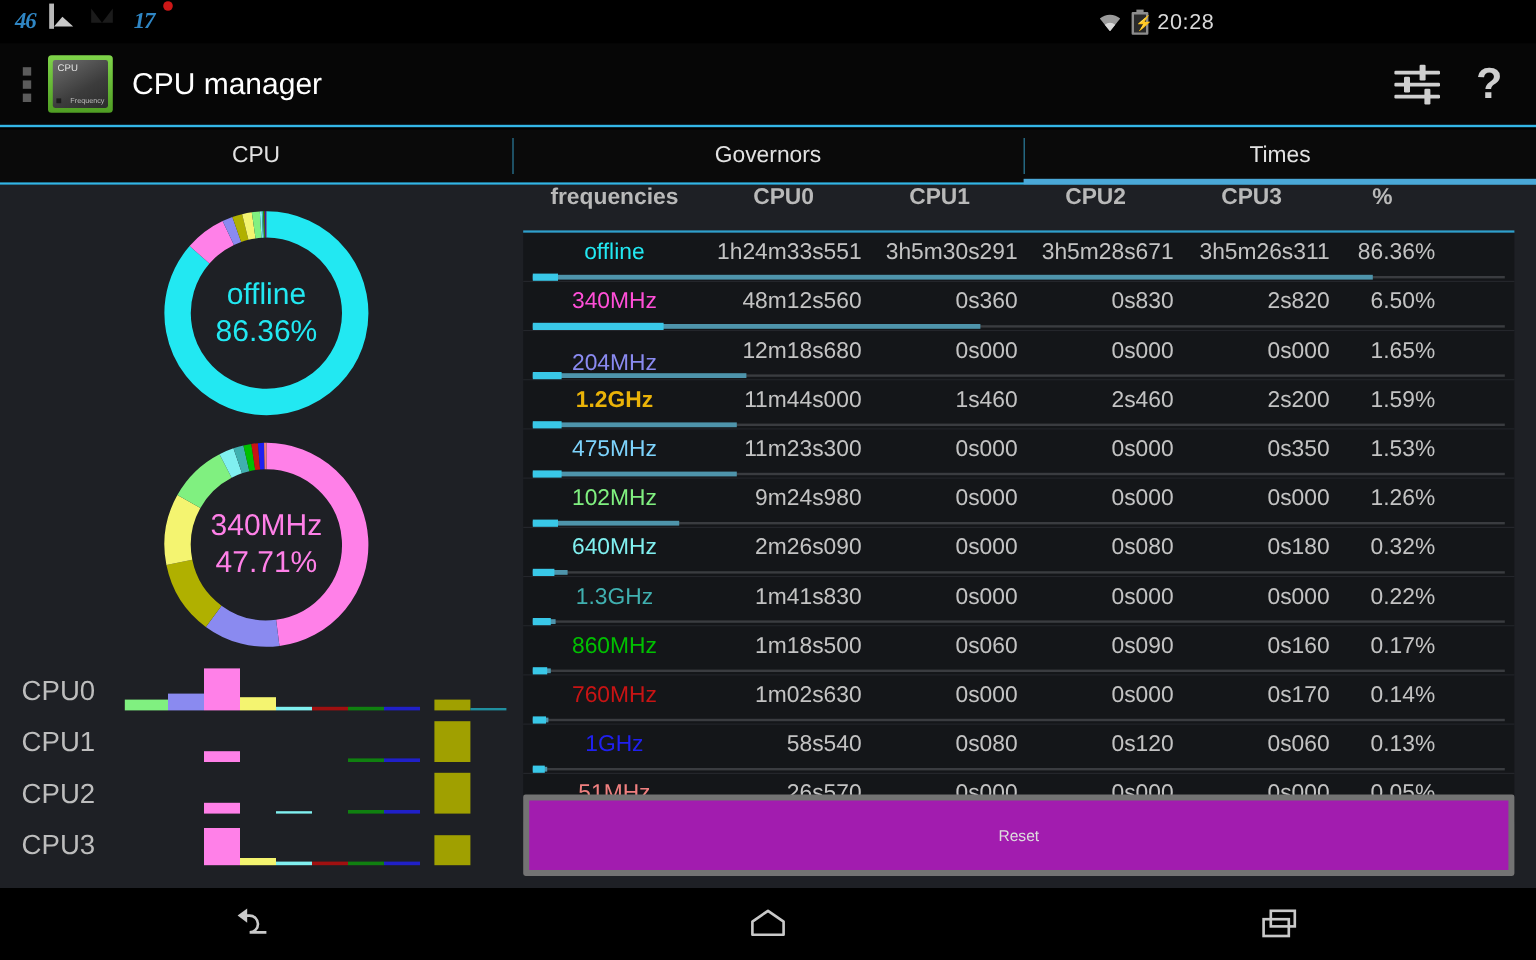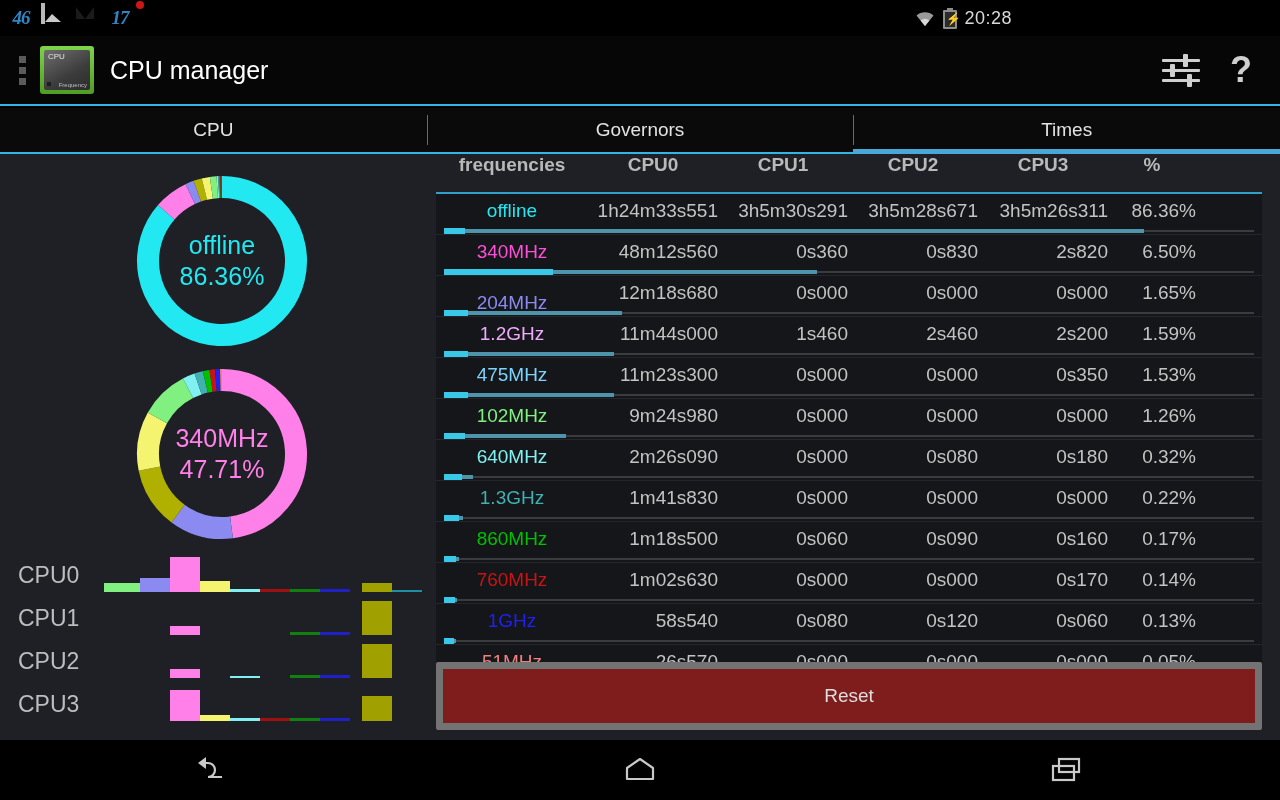--- a/index.html
+++ b/index.html
@@ -152,23 +152,23 @@
   .c-freq{ width:152px; text-align:center; }
   .c-cpu { width:130px; text-align:right; }
   .c-pct { width:88px;  text-align:right; }
   .pbar{ position:relative; height:6px; width:100%; background:transparent; }
   .pbar .track{ position:absolute; left:8px; right:8px; top:2px; height:2px; background:#3a3c40; }
   .pbar .sec{ position:absolute; left:8px; top:1px; height:4px; background:#4e94ab; }
   .pbar .pri{ position:absolute; left:8px; top:0px; height:6px; background:#39c8e8; }
 
   #tbtns{ position:absolute; left:436px; top:508px; width:826px; height:68px; display:flex; gap:16px; }
   .tbtn{
-    flex:1; background:#7f1d1d; border:7px solid #737373; border-radius:2px;
+    flex:1; background:#a21caf; border:5px solid #737373; border-radius:2px;
     display:flex; align-items:center; justify-content:center;
-    font-size:19px; color:#dedede; cursor:pointer;
+    font-size:13px; color:#dedede; cursor:pointer;
   }
 
   
   #navbar{
     position:absolute; left:0; top:740px; width:1280px; height:60px; background:#000;
     display:flex; align-items:center; justify-content:space-around;
   }
   .navbtn{ width:120px; height:48px; display:flex; align-items:center; justify-content:center; cursor:pointer; }
 </style>
 </head>
@@ -378,21 +378,21 @@
             <div class="c c-pct">1.65%</div>
           </div>
           <div class="pbar">
             <div class="track"></div>
             <div class="sec" style="width: calc(22% - 3.52px);"></div>
             <div class="pri" style="width: calc(3% - 0.48px);"></div>
           </div>
         </div>
         <div class="trow">
           <div class="cells">
-            <div class="c c-freq" style="color: #f0abfc;">1.2GHz</div>
+            <div class="c c-freq" style="color: #eab308; font-weight: bold;">1.2GHz</div>
             <div class="c c-cpu">11m44s000</div>
             <div class="c c-cpu">1s460</div>
             <div class="c c-cpu">2s460</div>
             <div class="c c-cpu">2s200</div>
             <div class="c c-pct">1.59%</div>
           </div>
           <div class="pbar">
             <div class="track"></div>
             <div class="sec" style="width: calc(21% - 3.36px);"></div>
             <div class="pri" style="width: calc(3% - 0.48px);"></div>

